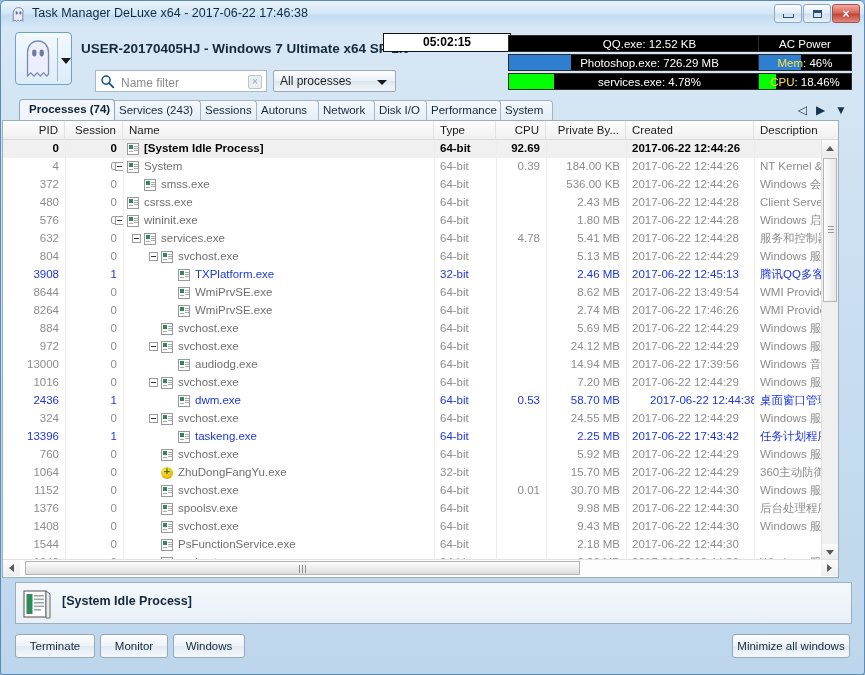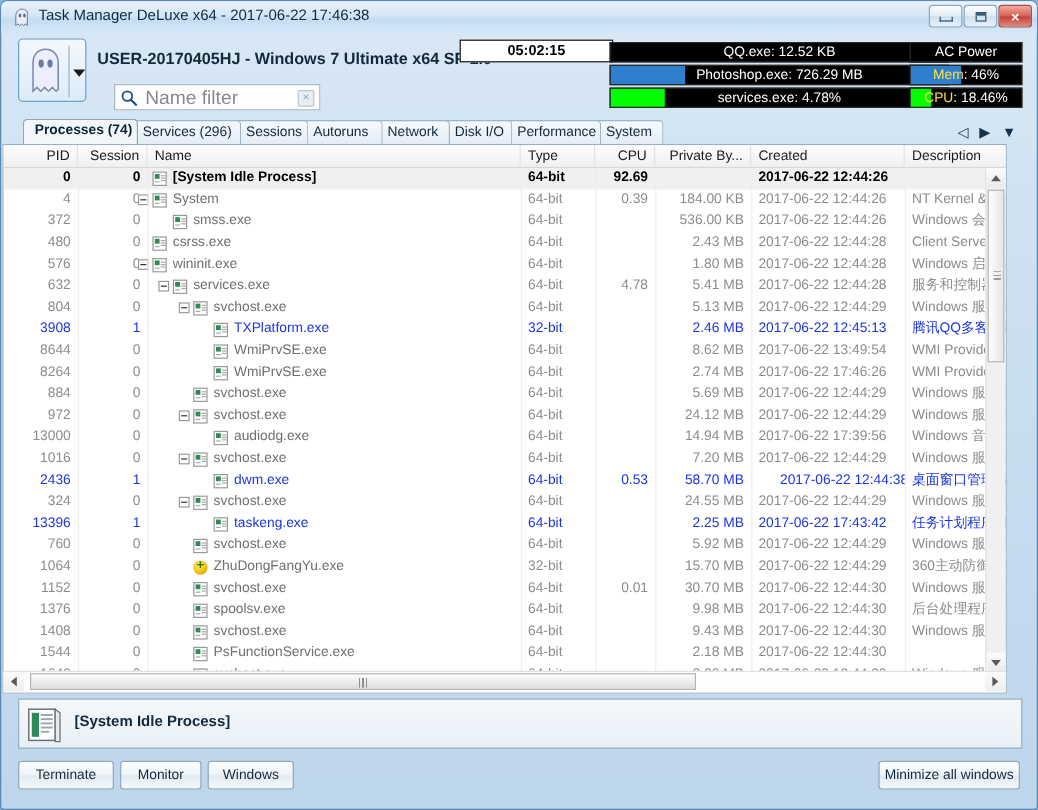--- a/index.html
+++ b/index.html
@@ -76,21 +76,21 @@
   }
   #filter-box{
     position:absolute;left:80px;top:40px;width:172px;height:22px;
     box-sizing:border-box;background:#ffffff;
     border:1px solid #a7b8c6;
   }
   #search-icon{position:absolute;left:4px;top:3px;width:15px;height:15px;}
   #filter-input{
     position:absolute;left:23px;top:3px;width:120px;height:16px;
     border:none;outline:none;background:transparent;
-    font-family:inherit;font-size:16px;color:#333;
+    font-family:inherit;font-size:12px;color:#333;
   }
   #filter-input::placeholder{color:#8a8a8a;opacity:1;}
   #filter-clear{
     position:absolute;right:4px;top:4px;width:14px;height:14px;
     box-sizing:border-box;border:1px solid #b9c6d0;border-radius:2px;
     background:#e9eef3;color:#9aa7b2;font-size:10px;line-height:12px;text-align:center;
   }
   #proc-select{
     position:absolute;left:258px;top:40px;width:123px;height:22px;
     box-sizing:border-box;
@@ -328,20 +328,24 @@
 
     <div id="filter-box">
       <svg id="search-icon" viewBox="0 0 16 16">
         <circle cx="6.5" cy="6.5" r="4.3" fill="none" stroke="#16508c" stroke-width="1.6"></circle>
         <line x1="9.7" y1="9.7" x2="14.2" y2="14.2" stroke="#16508c" stroke-width="2" stroke-linecap="round"></line>
       </svg>
       <input id="filter-input" type="text" placeholder="Name filter" style="">
       <div id="filter-clear">×</div>
     </div>
 
+    <div id="proc-select">
+      <div id="proc-select-label">All processes</div>
+      <div id="proc-select-caret"></div>
+    </div>
   </div>
 
   <div id="clock">05:02:15</div>
 
   <div id="perfpanel">
       <div class="perfrow">
         <div class="bar" style="width: 0%; background: rgb(0, 0, 0);"></div>
         <div class="txt">QQ.exe: 12.52 KB</div>
       </div>
       <div class="perfrow">
@@ -374,21 +378,21 @@
       </div>
     </div>
 
   <div id="tabstrip">
       <div class="tab" style="left: 480px; width: 58px;">System</div>
       <div class="tab" style="left: 406px; width: 80px;">Performance</div>
       <div class="tab" style="left: 354px; width: 58px;">Disk I/O</div>
       <div class="tab" style="left: 298px; width: 62px;">Network</div>
       <div class="tab" style="left: 236px; width: 68px;">Autoruns</div>
       <div class="tab" style="left: 180px; width: 62px;">Sessions</div>
-      <div class="tab" style="left: 94px; width: 92px;">Services (296)</div>
+      <div class="tab" style="left: 94px; width: 92px;">Services (243)</div>
       <div class="tab active" style="left: 4px; width: 96px; top: -1px;">Processes (74)</div>
     <div id="tabnav">
       <span class="tabnav-g" style="left:0">◁</span>
       <span class="tabnav-g" style="left:18px">▶</span>
       <span class="tabnav-g" style="left:37px">▼</span>
     </div>
   </div>
 
   <div id="listpane">
     <div id="colhdr">

